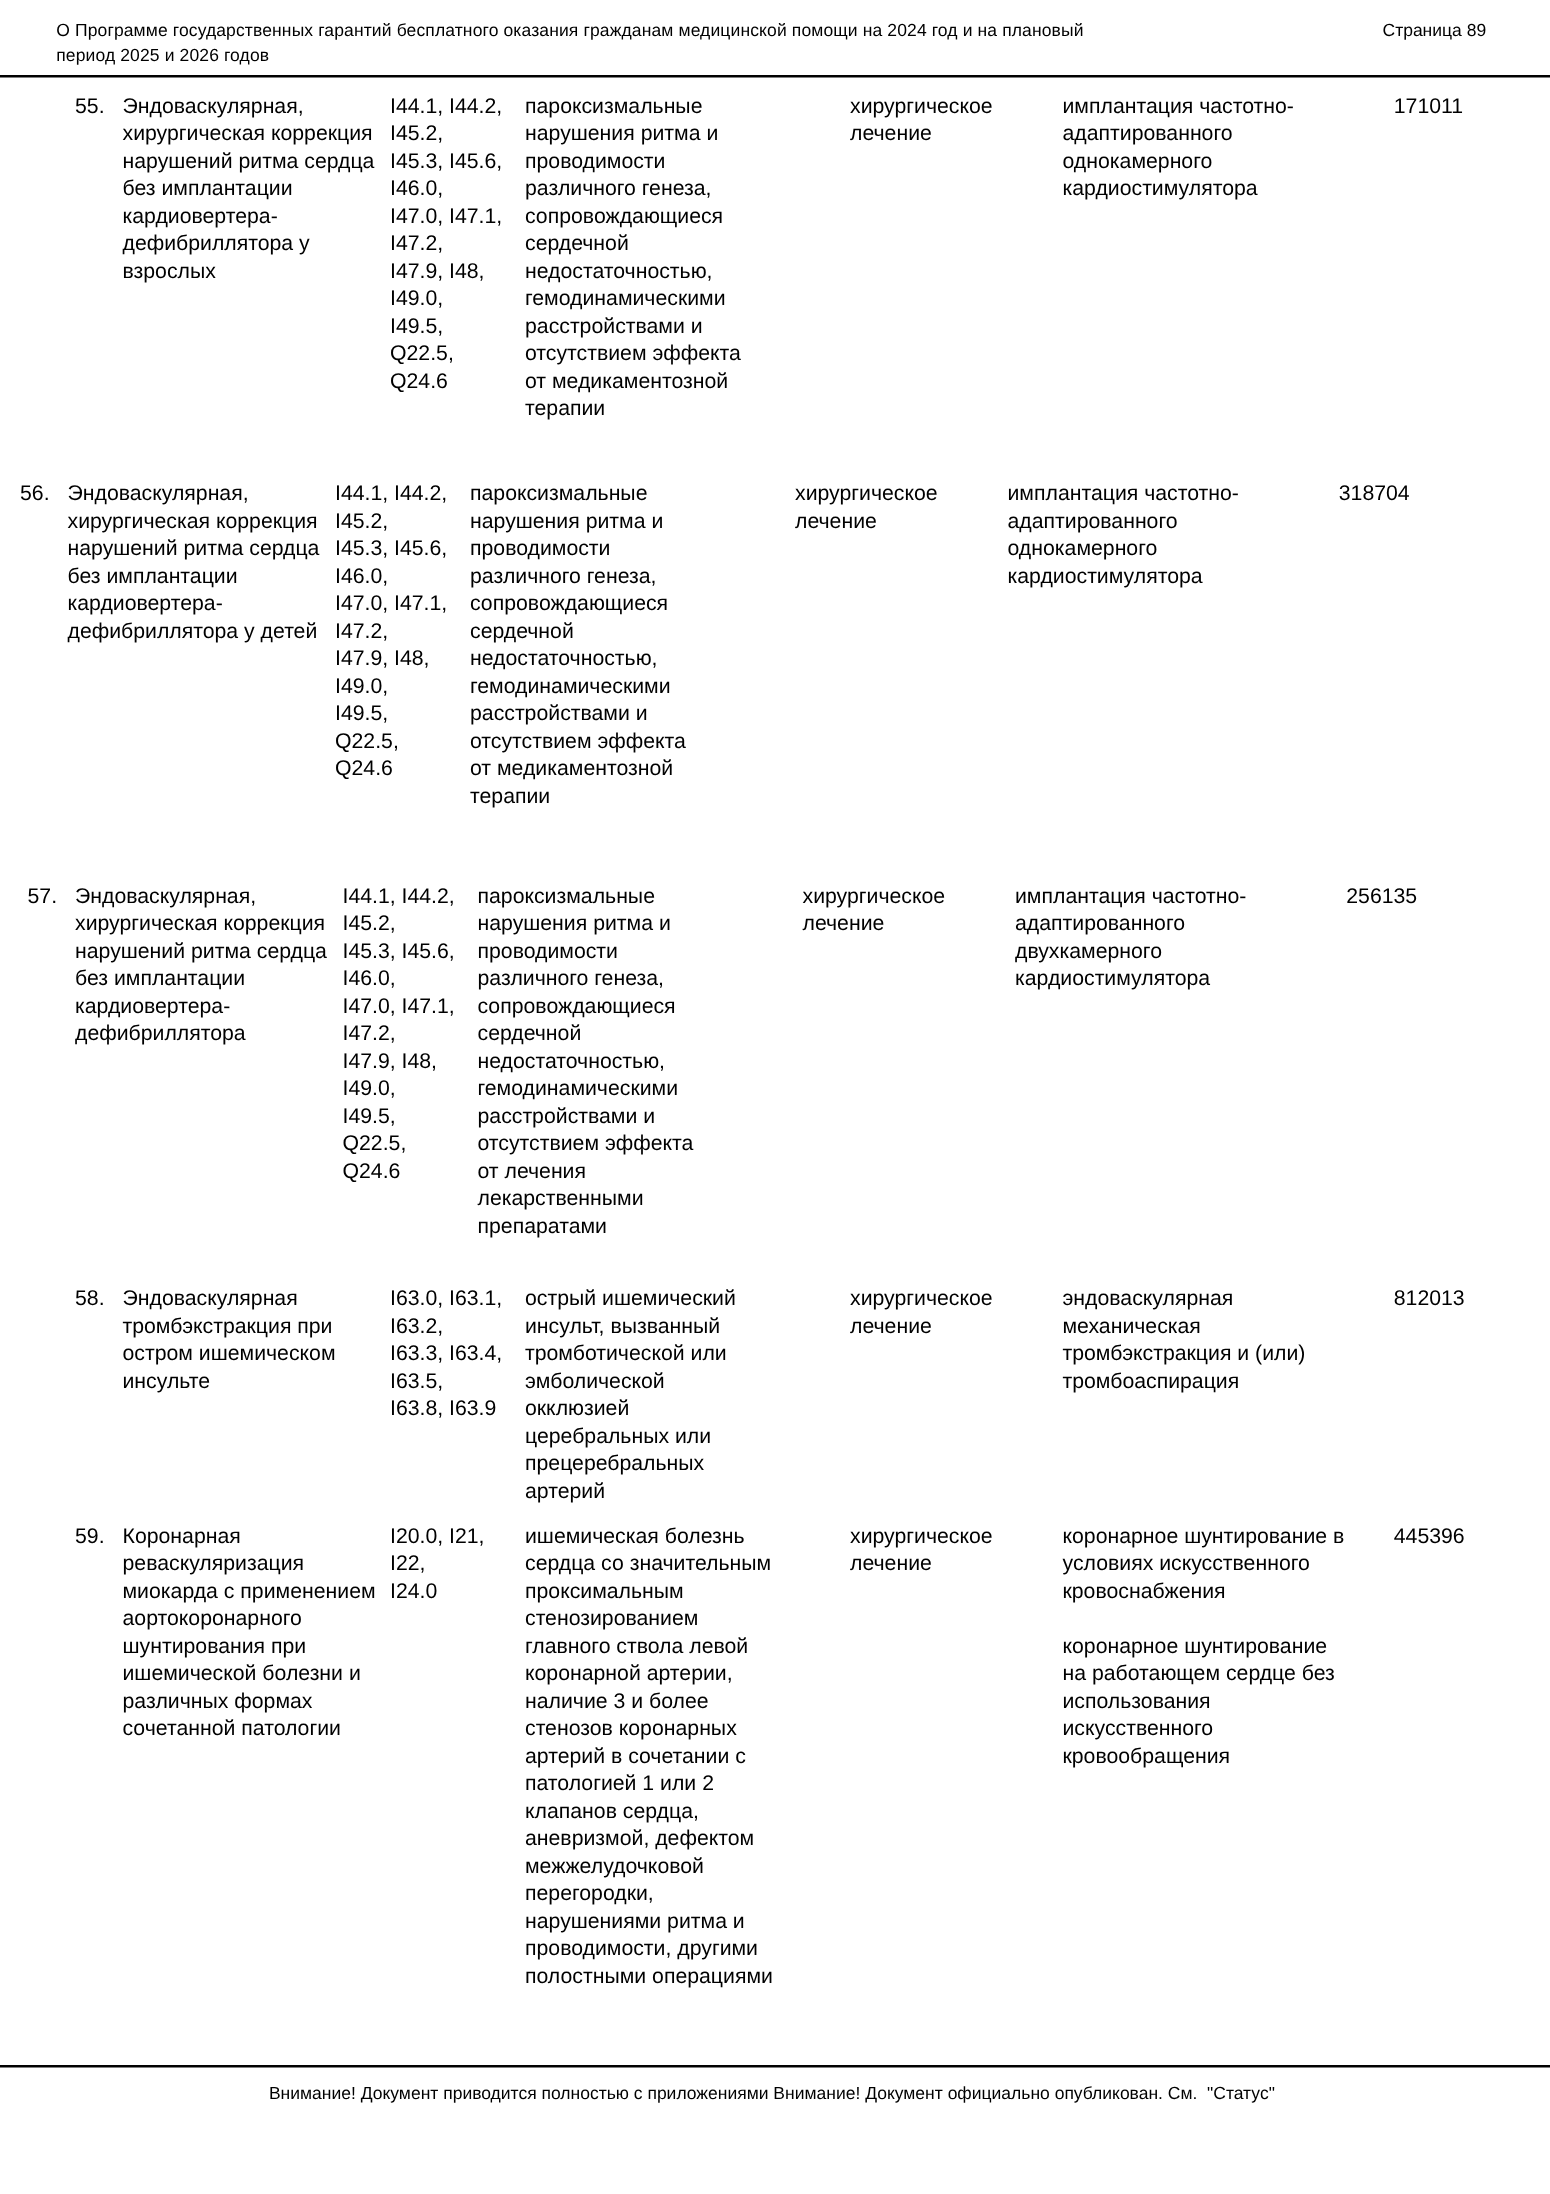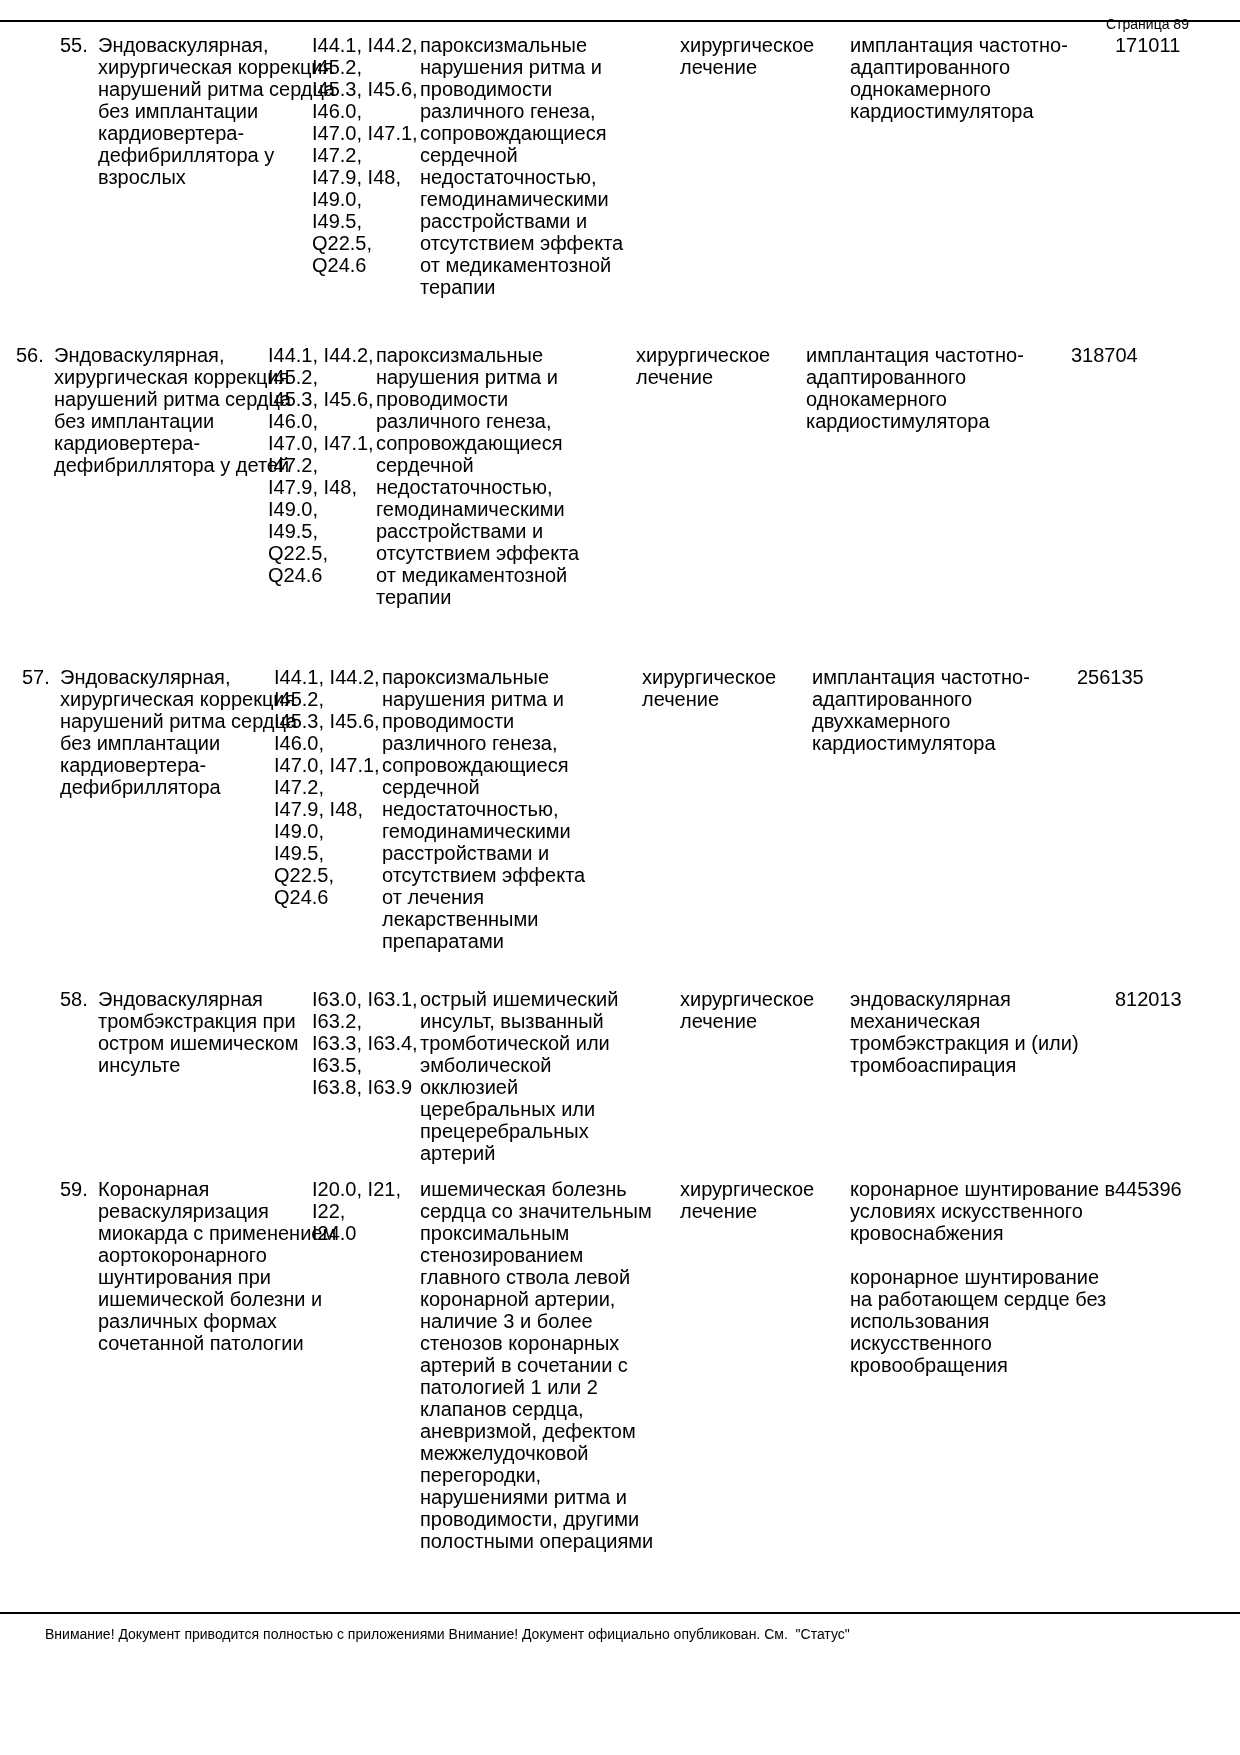--- a/index.html
+++ b/index.html
@@ -33,48 +33,50 @@
     width:100%;
   }
   #top-rule{margin-top:6px;}
   
   #rows{margin-top:12px;}
   .trow{
     display:grid;
     grid-template-columns:38px 214px 108px 260px 170px 265px 75px;
     margin-left:60px;
     width:1130px;
-    font-size:20px;
+    font-size:17px;
     line-height:22px;
   }
   .cell{white-space:pre;}
   .trow:nth-child(1){margin-bottom:46px;}
   .trow:nth-child(2){margin-bottom:58px;margin-left:16px;}
   .trow:nth-child(3){margin-bottom:36px;margin-left:22px;}
   .trow:nth-child(4){margin-bottom:14px;}
   
   #bottom-rule{margin-top:60px;}
   #doc-footer{
     padding:10px 50px 0 45px;
     font-size:14px;
     line-height:20px;
   }
   #footer-notice{
-    text-align:left;
+    text-align:center;
     white-space:pre;
   }
   #footer-source{text-align:left;}
 </style>
 </head>
 <body>
 
 <div id="page">
 
   <div id="doc-header">
     <div id="page-label">Страница 89</div>
+    <div id="doc-title">О Программе государственных гарантий бесплатного оказания гражданам медицинской помощи на 2024 год и на плановый
+период 2025 и 2026 годов</div>
   </div>
 
   <div id="top-rule" class="rule"></div>
 
   <div id="rows">
       <div class="trow">
         <div class="cell c-num">55.</div>
         <div class="cell c-name">Эндоваскулярная,
 хирургическая коррекция
 нарушений ритма сердца

